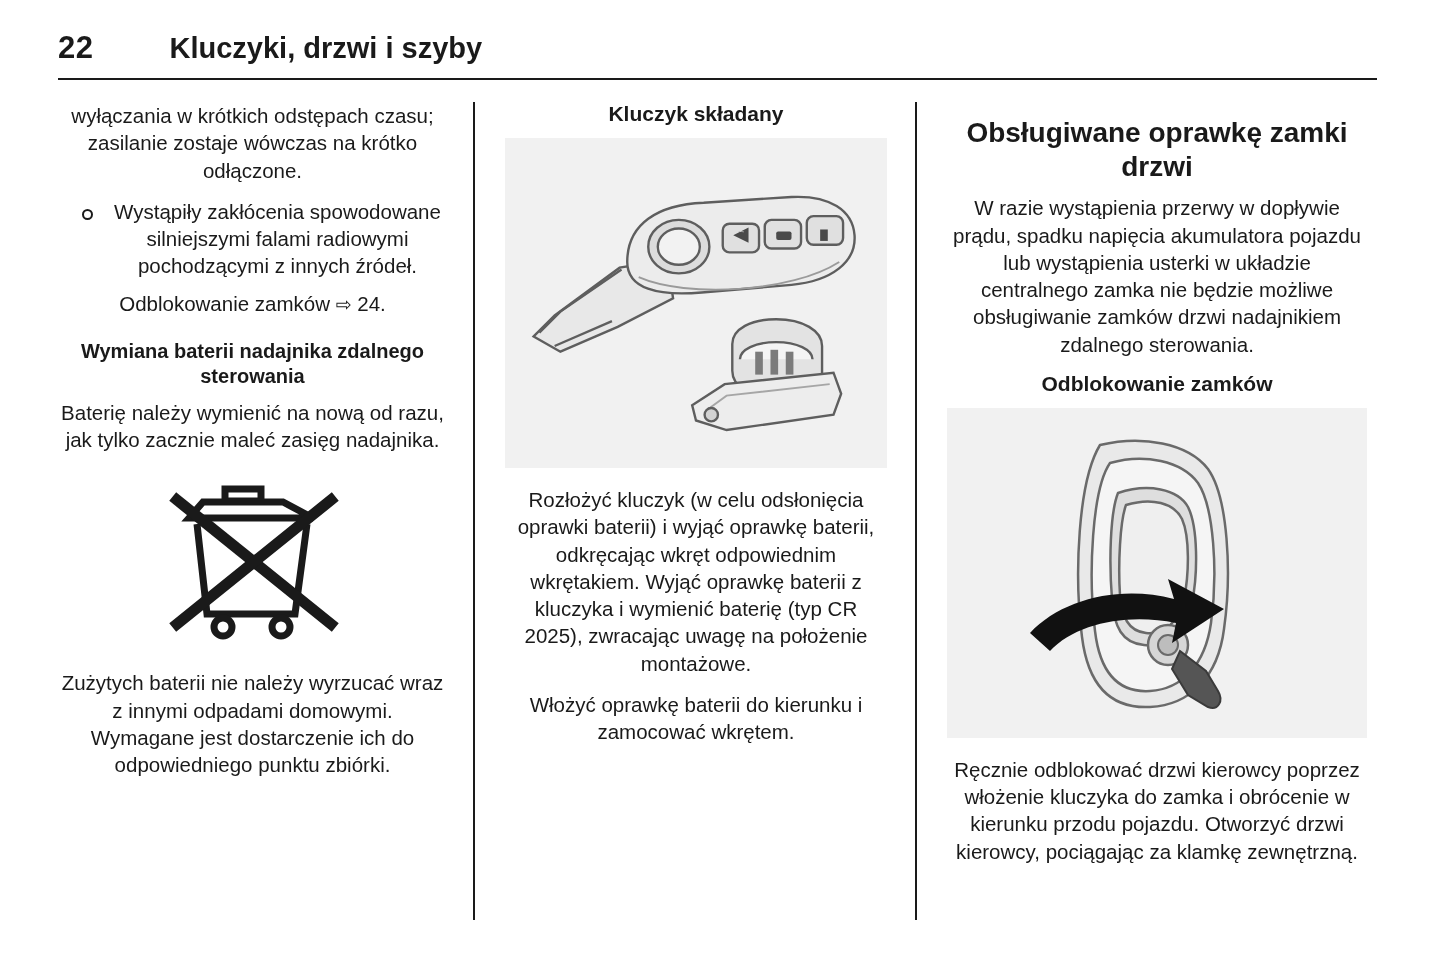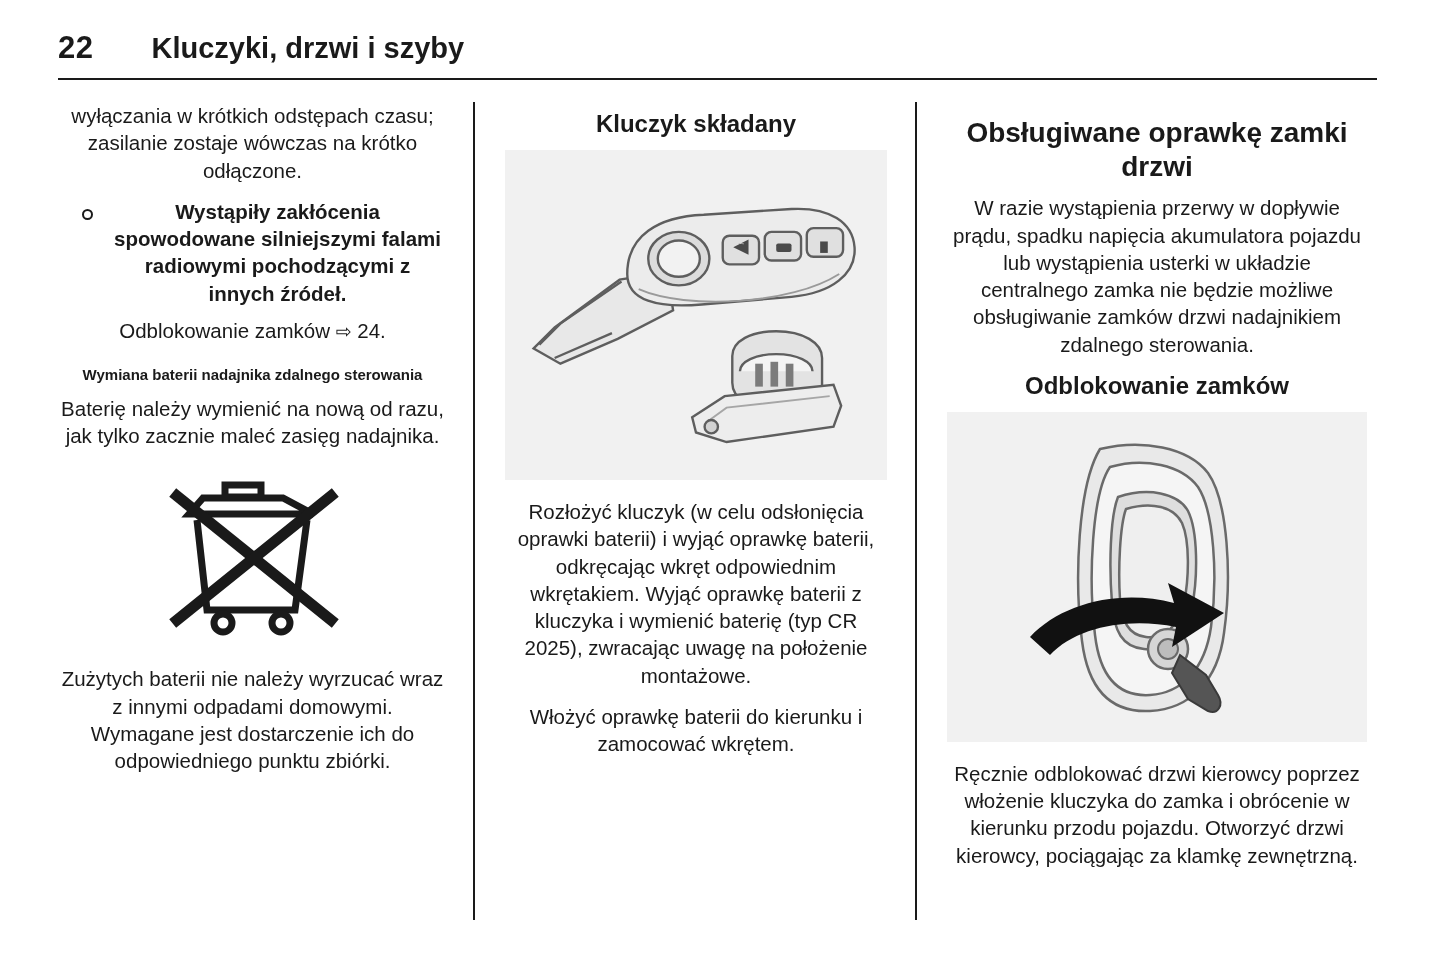--- a/index.html
+++ b/index.html
@@ -18,21 +18,21 @@
     position: relative;
     width: 1445px;
     height: 965px;
     box-sizing: border-box;
     padding: 30px 60px 0 50px;
   }
   
   .page-header {
     display: flex;
     align-items: baseline;
-    gap: 58px;
+    gap: 76px;
     padding-left: 8px;
   }
   .page-number {
     font-size: 31px;
     font-weight: bold;
     letter-spacing: 0.5px;
   }
   .page-title {
     font-size: 29px;
     font-weight: bold;
@@ -69,34 +69,33 @@
     line-height: 1.33;
   }
   h2 {
     margin: 14px 0 10px 0;
     font-size: 28px;
     font-weight: bold;
     line-height: 1.22;
   }
   h3 {
     margin: 22px 0 10px 0;
-    font-size: 15px;
+    font-size: 20px;
     font-weight: bold;
     line-height: 1.25;
   }
   h4 {
-    margin: 8px 0 12px 0;
-    font-size: 24px;
+    margin: 0 0 12px 0;
+    font-size: 21px;
     font-weight: bold;
   }
   .bullet-list {
     margin: 0 0 10px 0;
     padding: 0;
     list-style: none;
-    font-weight: bold;
   }
   .bullet-list li {
     position: relative;
     padding-left: 50px;
     font-size: 20.5px;
     line-height: 1.33;
     margin-bottom: 4px;
   }
   .bullet-list li:before {
     content: "";

